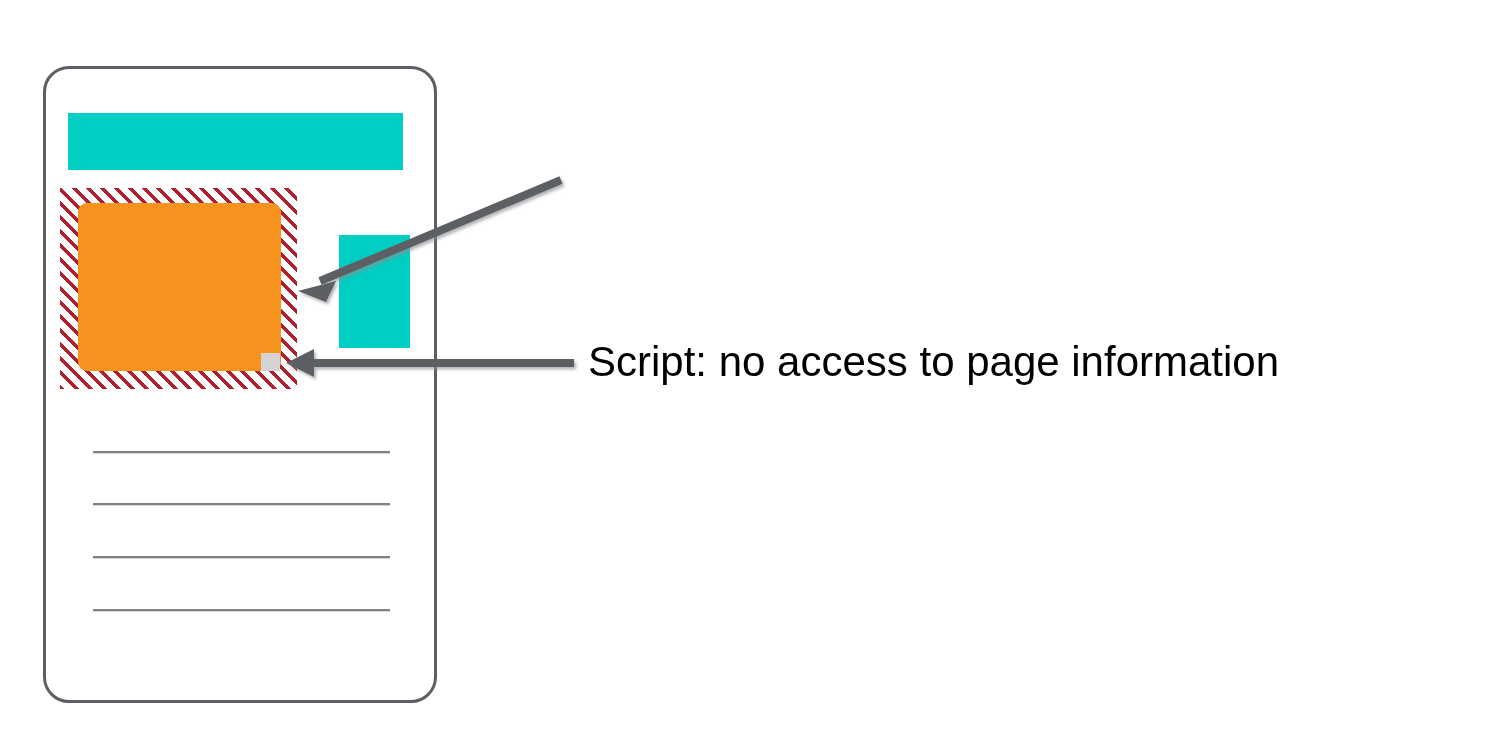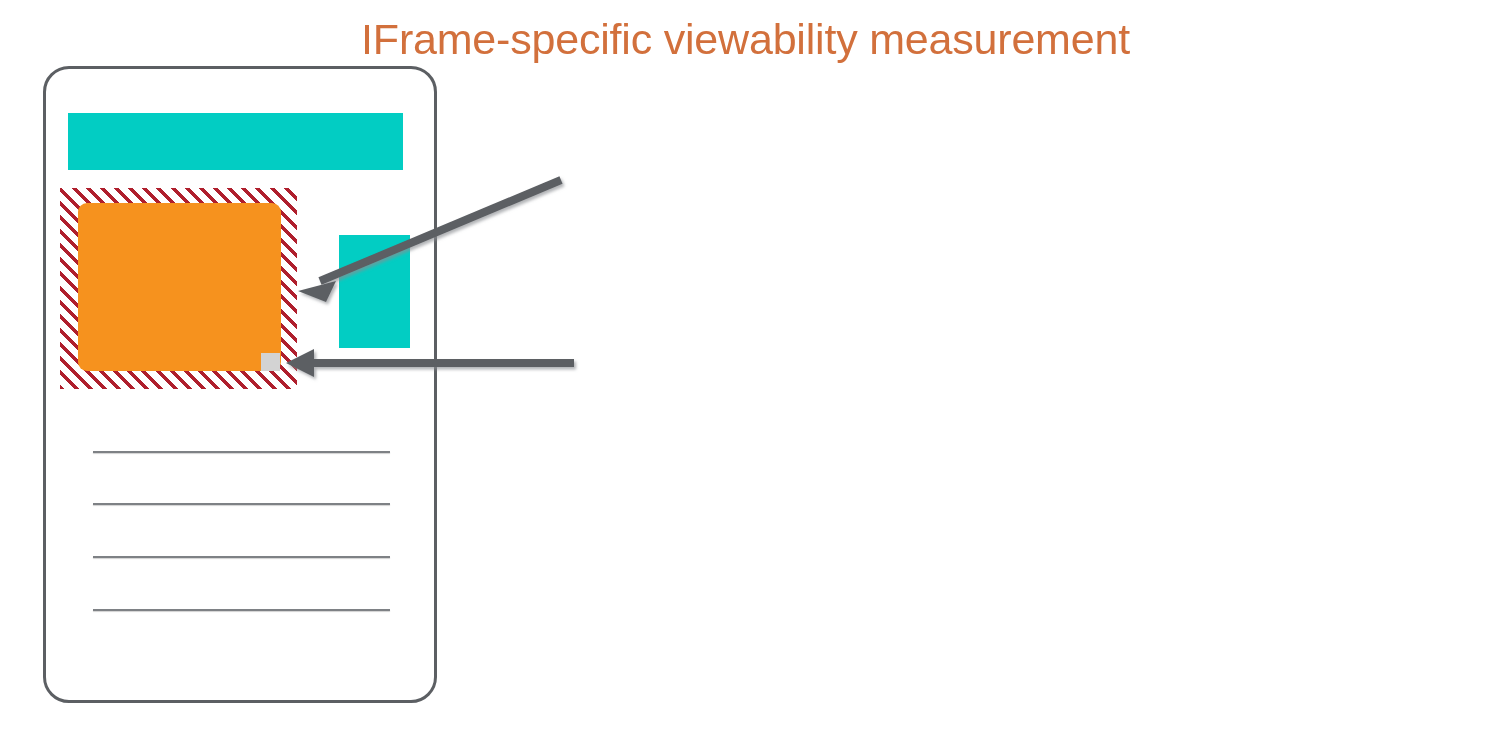--- a/index.html
+++ b/index.html
@@ -157,21 +157,20 @@
   #label-script {
     left: 588px;
     top: 338px;
   }
 </style>
 </head>
 <body>
 
 <div id="slide">
 
-  <div id="slide-title">IFrame-specific viewability measurement</div>
 
   <div id="phone-frame">
     <div id="phone-screen"></div>
   </div>
 
   <div class="teal-block" id="teal-banner"></div>
   <div class="teal-block" id="teal-side-block"></div>
 
   <div id="iframe-wall"></div>
 
@@ -196,14 +195,15 @@
       <polygon points="298,291 336,281 326,302" fill="#5C5F63"></polygon>
     </g>
 
     <g filter="url(#softshadow)">
       <line x1="574" y1="363" x2="308" y2="363" stroke="#5C5F63" stroke-width="8" stroke-linecap="butt"></line>
       <polygon points="286,363 314,349 314,377" fill="#5C5F63"></polygon>
     </g>
   </svg>
 
 
+  <div class="callout-label" id="label-script">Script: no access to page information</div>
 
 </div>
 
 </body></html>

